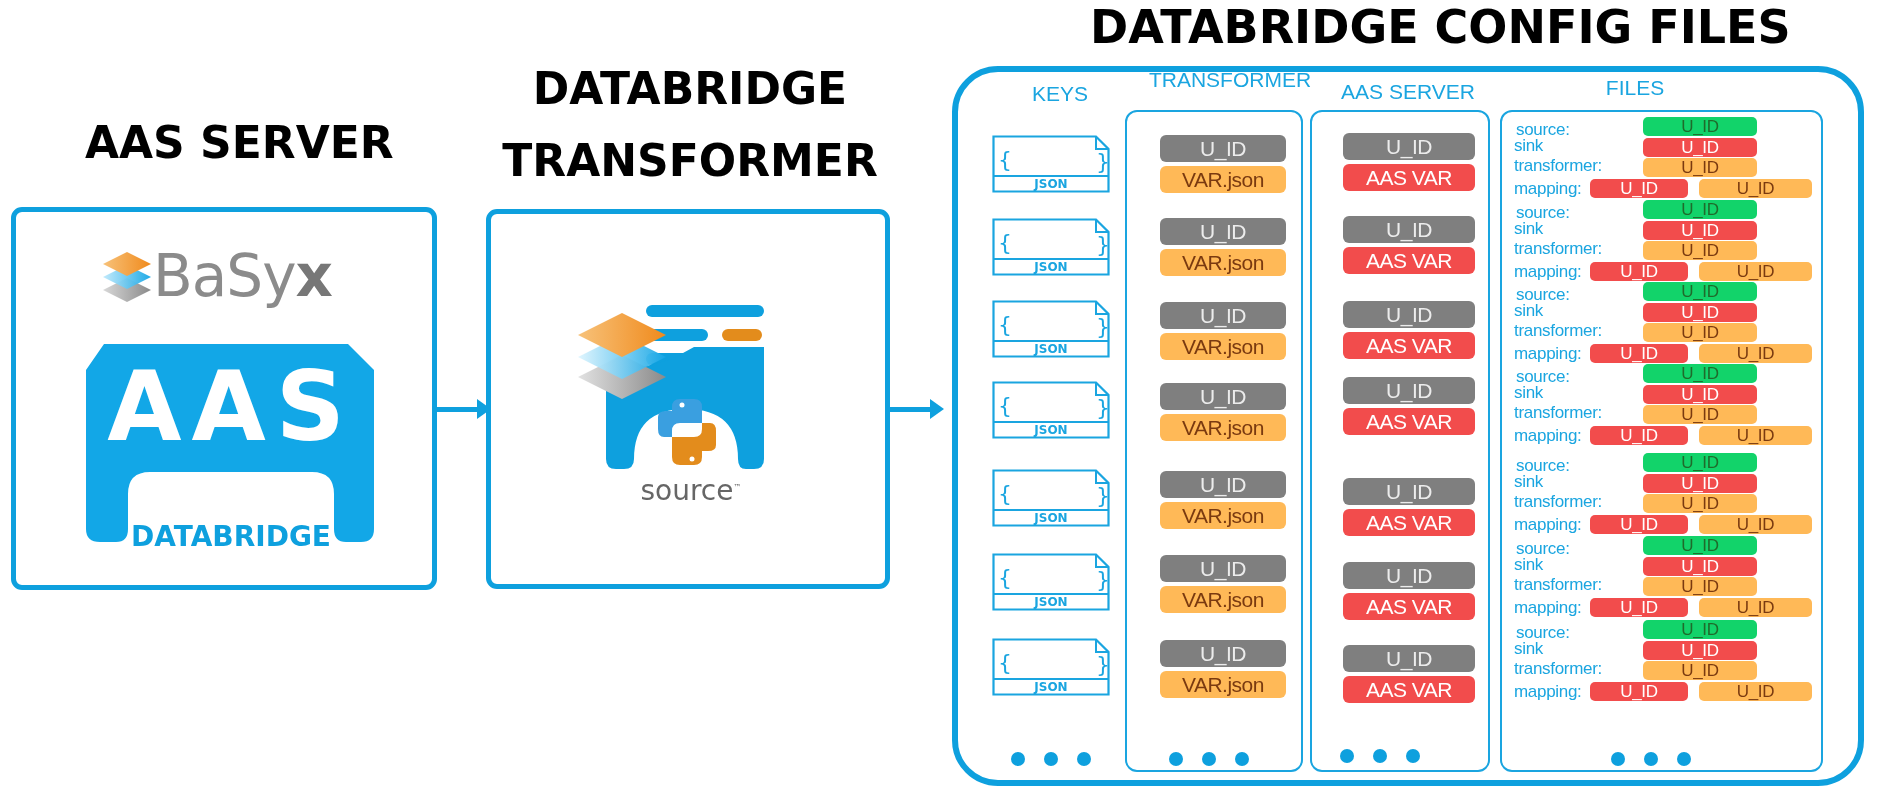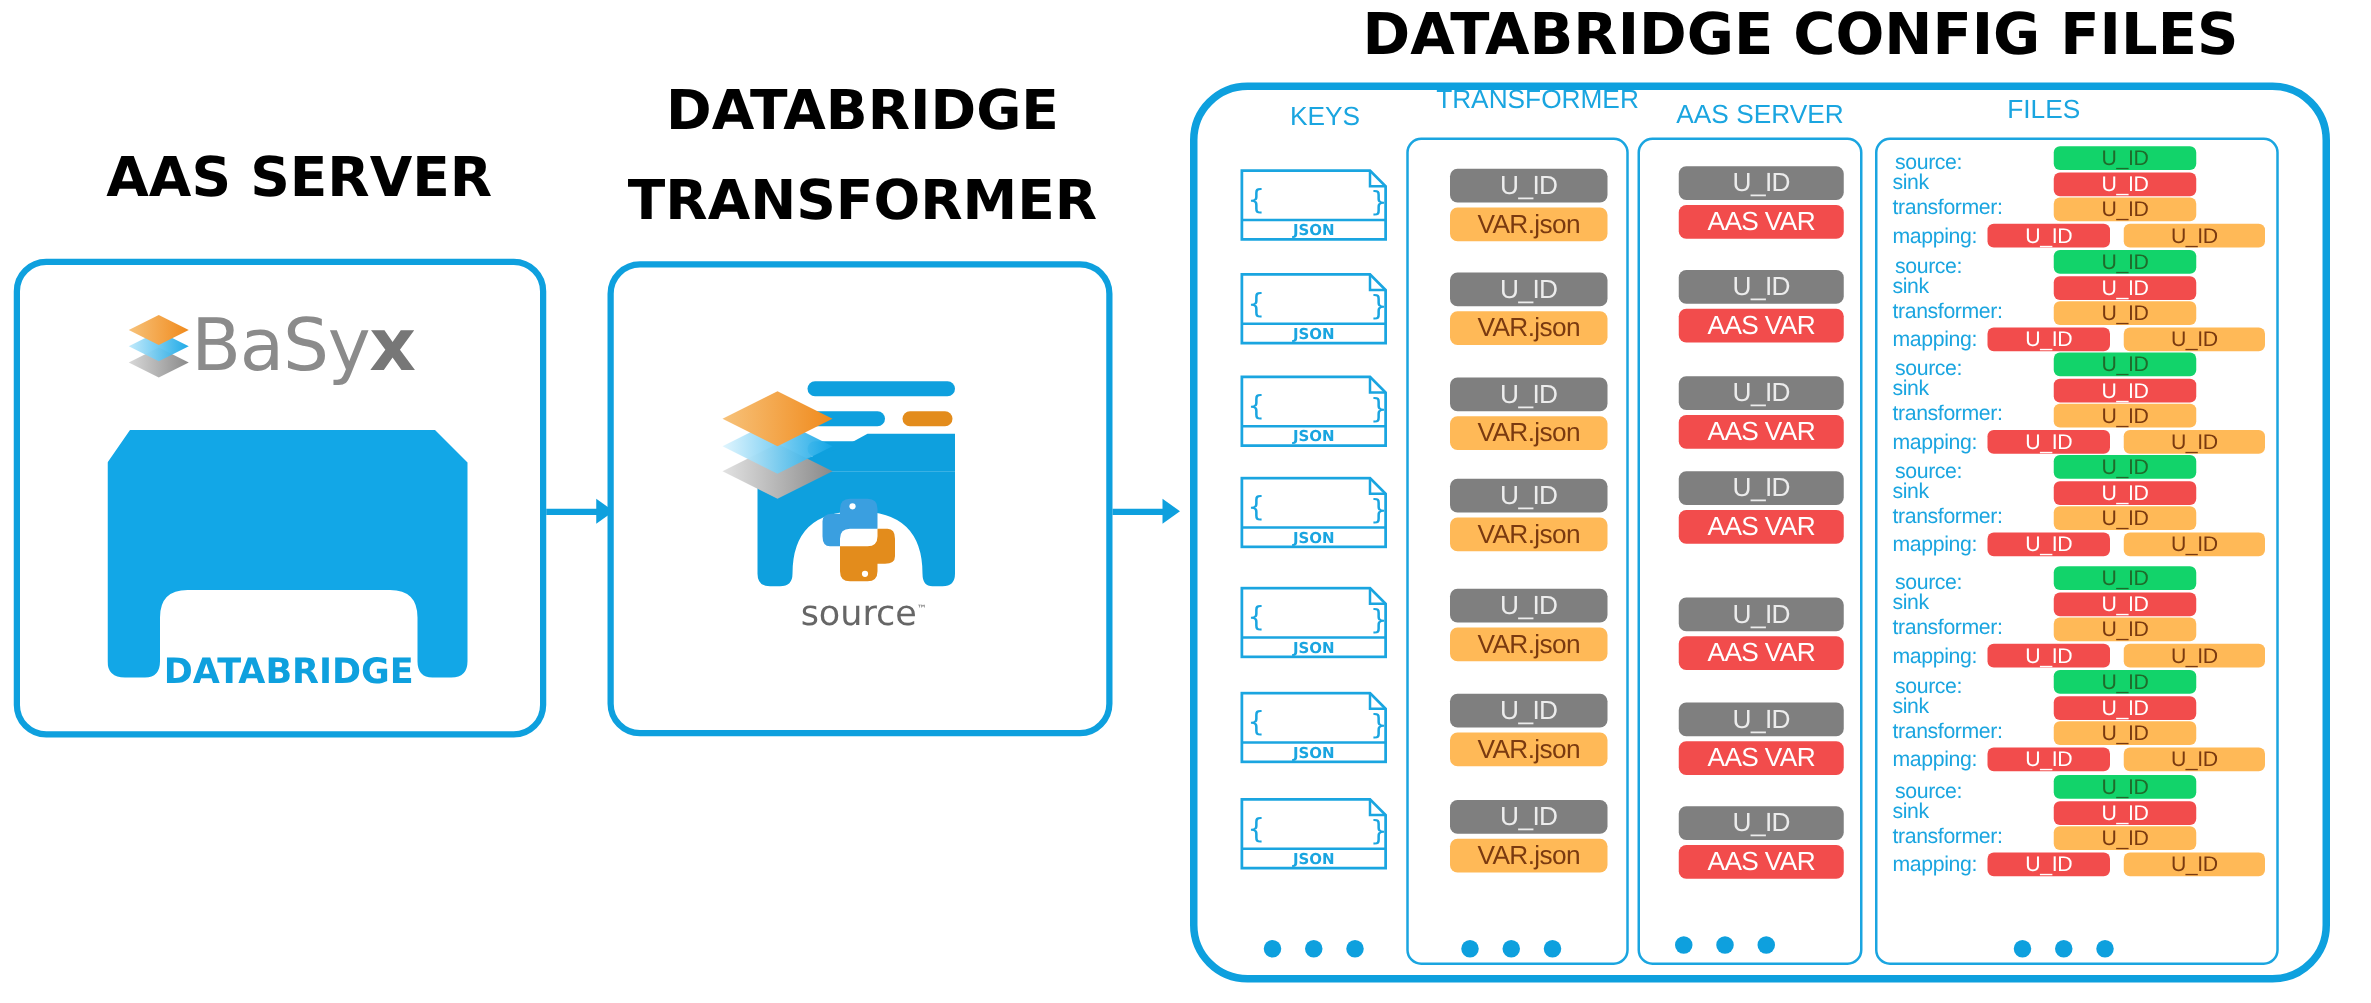--- a/index.html
+++ b/index.html
@@ -1,19 +1,19 @@
 <!DOCTYPE html>
 <html><head>
 <meta charset="utf-8">
 <style>
   html,body{margin:0;padding:0;background:#fff;}
   body{width:1897px;height:802px;position:relative;overflow:hidden;font-family:"Liberation Sans",sans-serif;}
   .abs{position:absolute;}
   .h-title{position:absolute;color:#000000;font-family:"DejaVu Sans",sans-serif;font-weight:bold;text-align:center;white-space:nowrap;}
-  .panel{position:absolute;border:5px solid #0ea0de;border-radius:26px;box-sizing:border-box;background:#fff;}
+  .panel{position:absolute;border:5px solid #0ea0de;border-radius:11px;box-sizing:border-box;background:#fff;}
   .arrow{position:absolute;height:5px;background:#0ea0de;}
   .arrow::after{content:"";position:absolute;right:-4px;top:-8px;border-left:14px solid #0ea0de;border-top:10px solid transparent;border-bottom:10px solid transparent;}
   .colhead{position:absolute;color:#1aa5e0;font-size:21px;text-align:center;white-space:nowrap;}
   .sub{position:absolute;border:2.5px solid #1aa5e0;border-radius:12px;box-sizing:border-box;}
   .pill{position:absolute;border-radius:6px;text-align:center;font-size:21px;line-height:27px;height:27px;letter-spacing:-0.5px;}
   .p-gray{background:#7f7f7f;color:#ececec;}
   .p-orange{background:#ffb957;color:#7a3a10;}
   .p-red{background:#f24c4c;color:#fff;}
   .p-green{background:#12d36a;color:#1f6b2b;}
   .rpill{position:absolute;border-radius:5px;text-align:center;font-size:17px;line-height:19px;height:19px;letter-spacing:-0.3px;}
@@ -50,20 +50,21 @@
       <path d="M2 16 L26 4 L50 16 L26 28 Z" fill="url(#gO)"></path>
     </svg>
     <span class="abs" style="left:52px;top:0;font-size:58px;color:#8b8b8b;font-family:'DejaVu Sans',sans-serif;font-weight:normal;letter-spacing:-1px;">
       <span>BaSy</span><span style="font-weight:bold;color:#777;">x</span>
     </span>
   </div>
 
   <svg class="abs" style="left:70px;top:132px" width="290" height="200" viewBox="0 0 290 200">
     <path d="M18 0 L262 0 L288 26 L288 185 Q288 198 275 198 L260 198 Q248 198 248 185 L248 150 Q248 128 226 128 L64 128 Q42 128 42 150 L42 185 Q42 198 30 198 L14 198 Q0 198 0 185 L0 26 Z" fill="#12a7e7"></path>
   </svg>
+  <div class="abs" style="left:70px;top:140px;width:290px;text-align:center;font-family:'DejaVu Sans',sans-serif;font-weight:bold;font-size:96px;color:#fff;letter-spacing:10px;line-height:110px;">AAS</div>
   <div class="abs" style="left:70px;top:308px;width:290px;text-align:center;font-family:'DejaVu Sans',sans-serif;font-weight:bold;font-size:28px;color:#0ea0de;">DATABRIDGE</div>
 </div>
 
 <div class="arrow" style="left:437px;top:407px;width:50px;"></div>
 
 <div class="h-title" style="left:520px;top:63px;width:340px;font-size:44px;">DATABRIDGE</div>
 <div class="h-title" style="left:495px;top:135px;width:390px;font-size:44px;">TRANSFORMER</div>
 
 <div class="panel" style="left:486px;top:209px;width:404px;height:380px;">
   <svg class="abs" style="left:85px;top:85px" width="200" height="180" viewBox="0 0 200 180">

